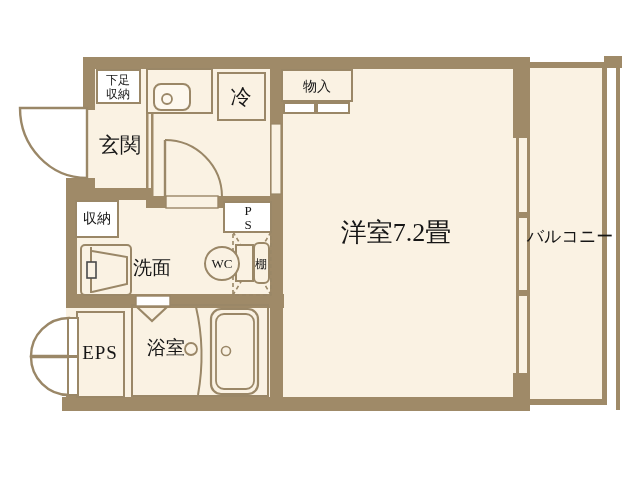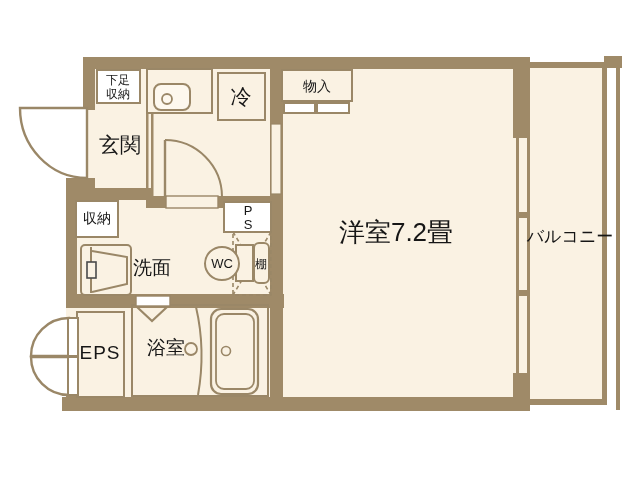--- a/index.html
+++ b/index.html
@@ -1,17 +1,17 @@
 <!DOCTYPE html>
 <html><head>
 <meta charset="utf-8">
 <style>
   html,body{margin:0;padding:0;background:#ffffff;}
   .stage{position:relative;width:640px;height:480px;background:#ffffff;overflow:hidden;
-         font-family:Liberation Sans, sans-serif;}
+         font-family:Liberation Serif, serif;}
   svg{position:absolute;left:0;top:0;}
   .floor{fill:#faf2e3;}
   .wall{fill:#9f8a68;}
   .whitebox{fill:#ffffff;stroke:#9a8767;stroke-width:2;}
   .creambox{fill:#faf2e3;stroke:#9a8767;stroke-width:2;}
   .ln{stroke:#9a8767;fill:none;}
   .dash{stroke:#9a8767;fill:none;stroke-width:1.6;stroke-dasharray:4 3;}
   .doorfill{fill:#ffffff;stroke:#9a8767;stroke-width:2.4;}
   text{fill:#161616;}
   .t-xl{font-size:26px;}

